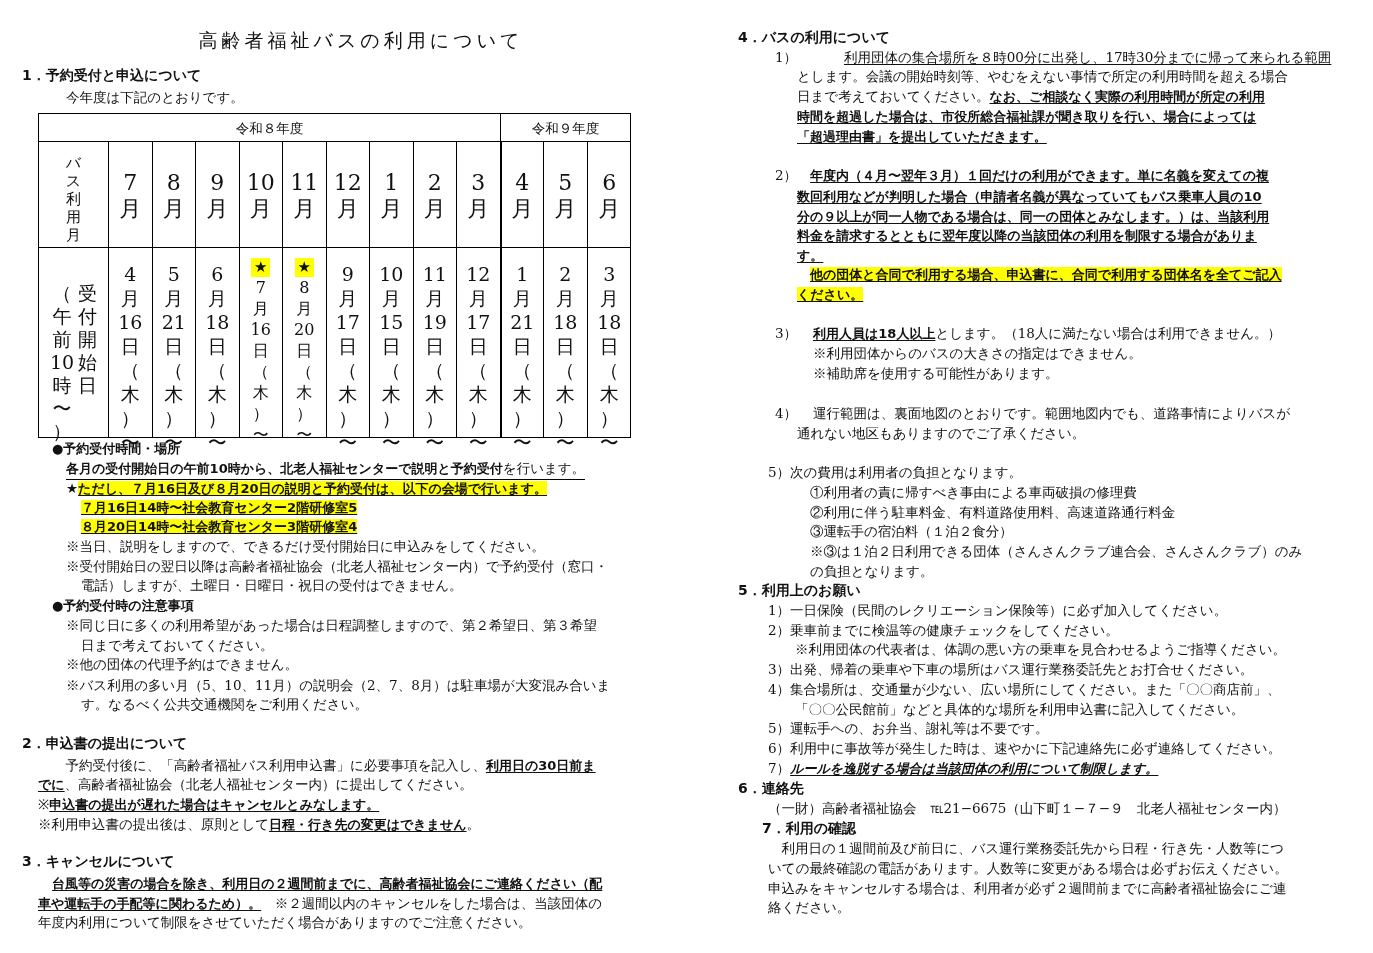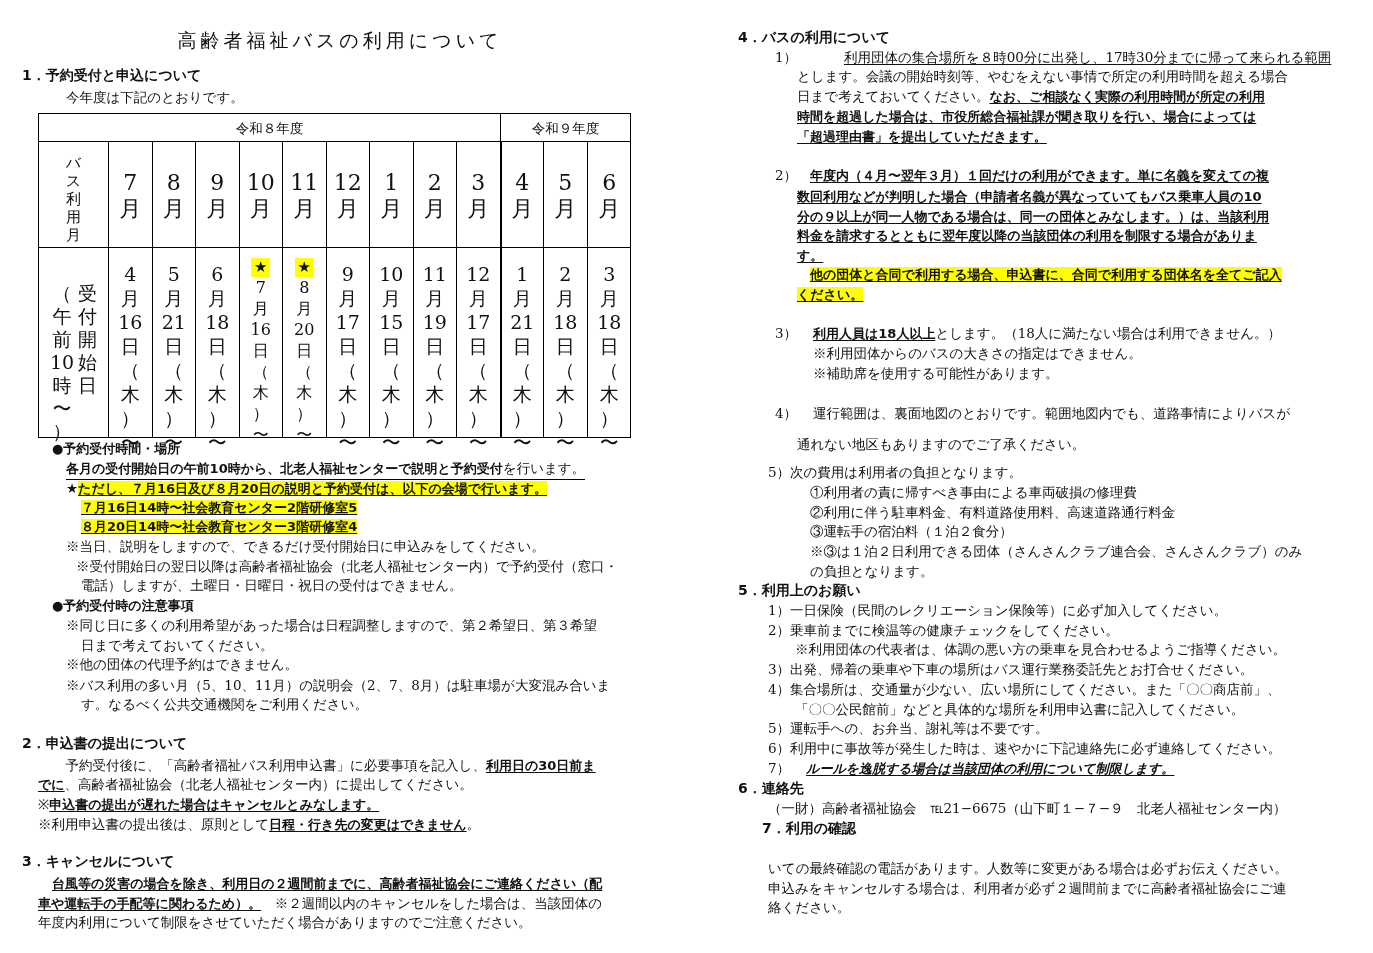--- a/index.html
+++ b/index.html
@@ -1,19 +1,19 @@
 <!DOCTYPE html>
 <html><head>
 <meta charset="utf-8">
 <style>
   html, body { margin:0; padding:0; background:#ffffff; }
   body { width:1373px; height:953px; position:relative; overflow:hidden;
          font-family:"DejaVu Serif", "Liberation Serif", serif; color:#111; font-size:13.5px; }
   .abs { position:absolute; }
-  .title { left:0; width:680px; top:28px; text-align:center; font-size:19px; letter-spacing:4px; font-weight:normal; }
+  .title { left:0; width:680px; top:28px; text-align:center; font-size:19px; letter-spacing:4px; font-weight:normal;padding-left:21px; }
   .h { font-family:"DejaVu Sans","Liberation Sans",sans-serif; font-weight:bold; font-size:14px; }
   .line { white-space:nowrap; line-height:19.5px; }
   .u { text-decoration:underline; text-underline-offset:2px;margin-left:34px; }
   .ub { text-decoration:underline; text-underline-offset:2px; font-weight:bold; font-family:"DejaVu Sans","Liberation Sans",sans-serif; font-size:13px; }
   .hl { background:#ffff00; }
   .b { font-weight:bold; font-family:"DejaVu Sans","Liberation Sans",sans-serif; font-size:13px; }
 
   
   .tbl { position:absolute; left:38px; top:113px; width:593px; height:325px; border:1.5px solid #000; box-sizing:border-box; }
   .tbl .yrow { position:absolute; top:0; height:28px; border-bottom:1.5px solid #000; box-sizing:border-box; text-align:center; line-height:28px; font-size:13.5px; }
@@ -294,21 +294,21 @@
 <div class="abs b" style="left:52px;top:440px;">●予約受付時間・場所</div>
 <div class="abs line" style="left:66px;top:459px;border-bottom:1.5px solid #000;">
   <span class="b">各月の受付開始日の午前10時から、北老人福祉センターで説明と予約受付</span><span>を行います。</span>
 </div>
 <div class="abs line" style="left:66px;top:479px;">
   <span>★</span><span class="ub hl">ただし、７月16日及び８月20日の説明と予約受付は、以下の会場で行います。</span>
 </div>
 <div class="abs line" style="left:81px;top:498px;"><span class="ub hl">７月16日14時〜社会教育センター2階研修室5</span></div>
 <div class="abs line" style="left:81px;top:517px;"><span class="ub hl">８月20日14時〜社会教育センター3階研修室4</span></div>
 <div class="abs line" style="left:66px;top:537px;">※当日、説明をしますので、できるだけ受付開始日に申込みをしてください。</div>
-<div class="abs line" style="left:66px;top:557px;margin-left:10px;">※受付開始日の翌日以降は高齢者福祉協会（北老人福祉センター内）で予約受付（窓口・</div>
+<div class="abs line" style="left:66px;top:557px;">※受付開始日の翌日以降は高齢者福祉協会（北老人福祉センター内）で予約受付（窓口・</div>
 <div class="abs line" style="left:81px;top:576px;">電話）しますが、土曜日・日曜日・祝日の受付はできません。</div>
 
 <div class="abs b" style="left:52px;top:597px;">●予約受付時の注意事項</div>
 <div class="abs line" style="left:66px;top:616px;">※同じ日に多くの利用希望があった場合は日程調整しますので、第２希望日、第３希望</div>
 <div class="abs line" style="left:81px;top:636px;">日まで考えておいてください。</div>
 <div class="abs line" style="left:66px;top:655px;">※他の団体の代理予約はできません。</div>
 <div class="abs line" style="left:66px;top:676px;">※バス利用の多い月（5、10、11月）の説明会（2、7、8月）は駐車場が大変混み合いま</div>
 <div class="abs line" style="left:81px;top:695px;">す。なるべく公共交通機関をご利用ください。</div>
 
 <div class="abs h" style="left:22px;top:735px;">2．申込書の提出について</div>
@@ -354,43 +354,43 @@
 
 <div class="abs line" style="left:775px;top:324px;">3）</div>
 <div class="abs line" style="left:813px;top:324px;">
   <span class="ub">利用人員は18人以上</span><span>とします。（18人に満たない場合は利用できません。）</span>
 </div>
 <div class="abs line" style="left:813px;top:344px;font-family:Liberation Serif, serif;">※利用団体からのバスの大きさの指定はできません。</div>
 <div class="abs line" style="left:813px;top:364px;">※補助席を使用する可能性があります。</div>
 
 <div class="abs line" style="left:775px;top:404px;">4）</div>
 <div class="abs line" style="left:813px;top:404px;">運行範囲は、裏面地図のとおりです。範囲地図内でも、道路事情によりバスが</div>
-<div class="abs line" style="left:797px;top:424px;margin-top:11px;">通れない地区もありますのでご了承ください。</div>
+<div class="abs line" style="left:797px;top:424px;">通れない地区もありますのでご了承ください。</div>
 
 <div class="abs line" style="left:768px;top:463px;">5）</div>
 <div class="abs line" style="left:790px;top:463px;">次の費用は利用者の負担となります。</div>
 <div class="abs line" style="left:810px;top:483px;">①利用者の責に帰すべき事由による車両破損の修理費</div>
 <div class="abs line" style="left:810px;top:503px;">②利用に伴う駐車料金、有料道路使用料、高速道路通行料金</div>
 <div class="abs line" style="left:810px;top:522px;">③運転手の宿泊料（１泊２食分）</div>
 <div class="abs line" style="left:810px;top:542px;">※③は１泊２日利用できる団体（さんさんクラブ連合会、さんさんクラブ）のみ</div>
 <div class="abs line" style="left:810px;top:562px;">の負担となります。</div>
 
 <div class="abs h" style="left:738px;top:582px;">5．利用上のお願い</div>
 <div class="abs line" style="left:768px;top:601px;">1）一日保険（民間のレクリエーション保険等）に必ず加入してください。</div>
 <div class="abs line" style="left:768px;top:621px;">2）乗車前までに検温等の健康チェックをしてください。</div>
 <div class="abs line" style="left:768px;top:640px;">　　※利用団体の代表者は、体調の悪い方の乗車を見合わせるようご指導ください。</div>
 <div class="abs line" style="left:768px;top:660px;">3）出発、帰着の乗車や下車の場所はバス運行業務委託先とお打合せください。</div>
 <div class="abs line" style="left:768px;top:680px;">4）集合場所は、交通量が少ない、広い場所にしてください。また「〇〇商店前」、</div>
 <div class="abs line" style="left:768px;top:700px;">　　「〇〇公民館前」などと具体的な場所を利用申込書に記入してください。</div>
 <div class="abs line" style="left:768px;top:719px;">5）運転手への、お弁当、謝礼等は不要です。</div>
 <div class="abs line" style="left:768px;top:739px;">6）利用中に事故等が発生した時は、速やかに下記連絡先に必ず連絡してください。</div>
 <div class="abs line" style="left:768px;top:759px;">
-  <span>7）</span><span class="ub" style="font-style:italic;margin-left:16px;">ルールを逸脱する場合は当該団体の利用について制限します。</span>
+  <span>7）</span><span class="ub" style="font-style:italic;">ルールを逸脱する場合は当該団体の利用について制限します。</span>
 </div>
 
 <div class="abs h" style="left:738px;top:780px;">6．連絡先</div>
 <div class="abs line" style="left:768px;top:799px;">（一財）高齢者福祉協会　℡21−6675（山下町１−７−９　北老人福祉センター内）</div>
 
 <div class="abs h" style="left:762px;top:820px;">7．利用の確認</div>
-<div class="abs line" style="left:768px;top:839px;"><span>　</span></div>
+<div class="abs line" style="left:768px;top:839px;"><span>　</span><span>利用日の１週間前及び前日に、バス運行業務委託先から日程・行き先・人数等につ</span></div>
 <div class="abs line" style="left:768px;top:859px;">いての最終確認の電話があります。人数等に変更がある場合は必ずお伝えください。</div>
 <div class="abs line" style="left:768px;top:879px;">申込みをキャンセルする場合は、利用者が必ず２週間前までに高齢者福祉協会にご連</div>
 <div class="abs line" style="left:768px;top:898px;">絡ください。</div>
 
 </body></html>

